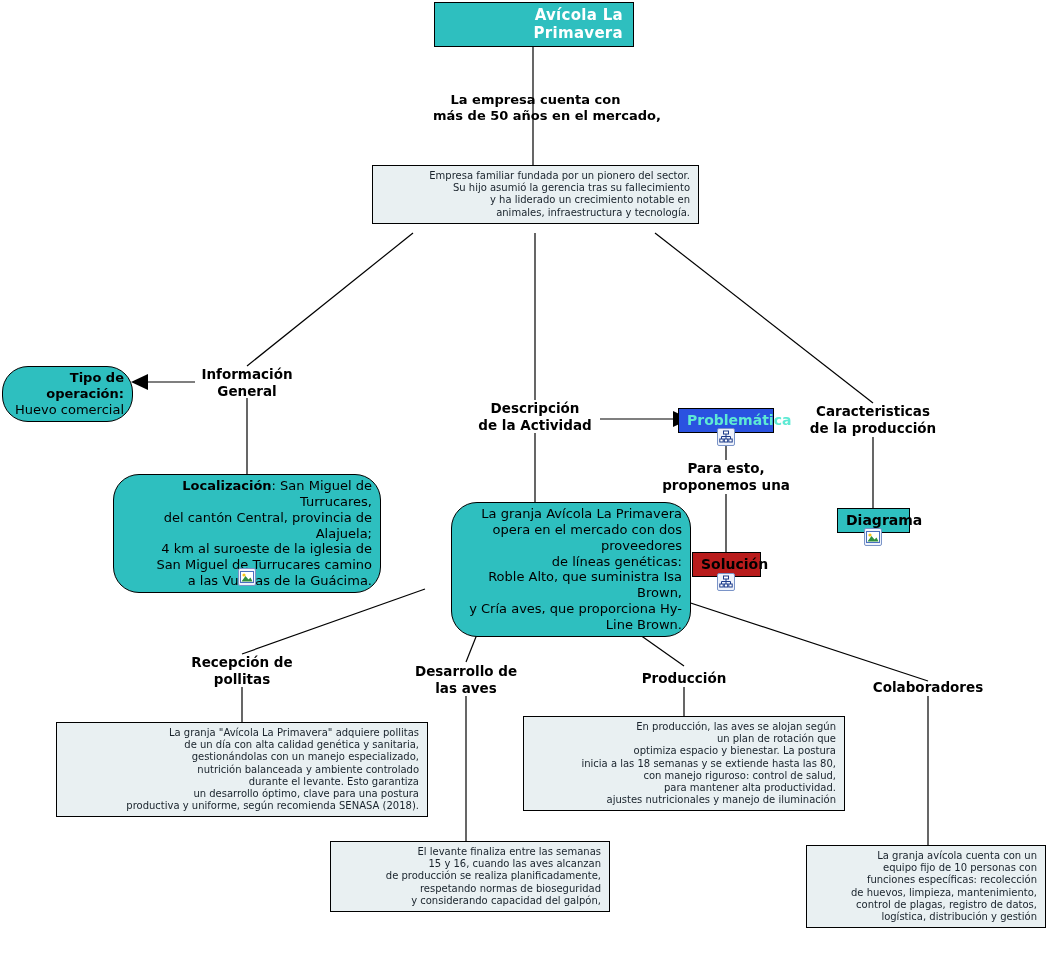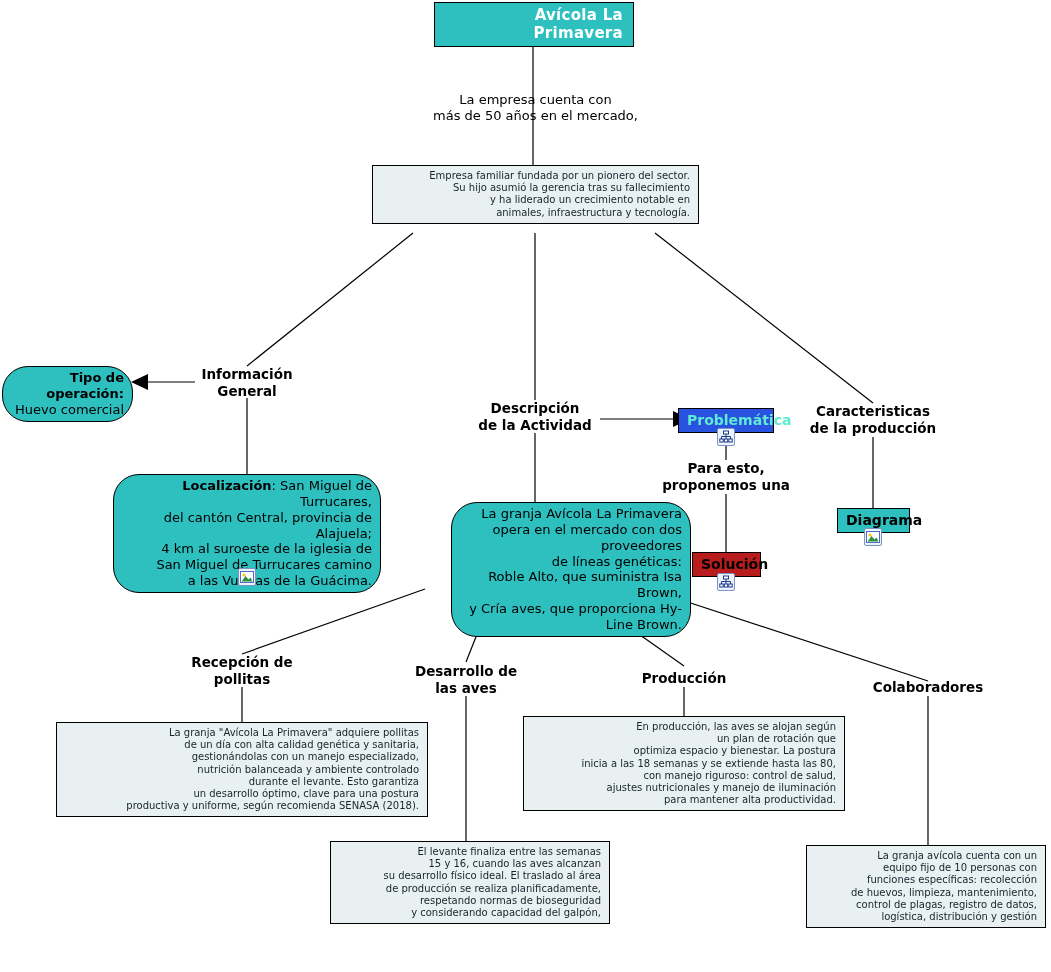--- a/index.html
+++ b/index.html
@@ -75,21 +75,21 @@
     position: absolute;
     text-align: center;
     font-weight: bold;
     font-size: 13.5px;
     line-height: 1.25;
     color: #000000;
     background: transparent;
     white-space: nowrap;
   }
   .linklabel.reg {
-    font-weight: normal;
+    font-weight: bold;
     font-size: 13px;
   }
   .node b { font-weight: bold; }
   
   .badge {
     position: absolute;
     width: 18px;
     height: 18px;
     box-sizing: border-box;
     border: 1px solid #7a94c8;
@@ -284,35 +284,34 @@
     <div>gestionándolas con un manejo especializado,</div>
     <div>nutrición balanceada y ambiente controlado</div>
     <div>durante el levante. Esto garantiza</div>
     <div>un desarrollo óptimo, clave para una postura</div>
     <div>productiva y uniforme, según recomienda SENASA (2018).</div>
   </div>
 
   <div class="node note" style="left:330px; top:841px; width:280px;">
     <div>El levante finaliza entre las semanas</div>
     <div>15 y 16, cuando las aves alcanzan</div>
-    <div>su desarrollo físico ideal. El traslado al área</div>
     <div>de producción se realiza planificadamente,</div>
     <div>respetando normas de bioseguridad</div>
     <div>y considerando capacidad del galpón,</div>
 
   </div>
 
   <div class="node note" style="left:523px; top:716px; width:322px;">
     <div>En producción, las aves se alojan según</div>
     <div>un plan de rotación que</div>
     <div>optimiza espacio y bienestar. La postura</div>
     <div>inicia a las 18 semanas y se extiende hasta las 80,</div>
     <div>con manejo riguroso: control de salud,</div>
+    <div>para mantener alta productividad.</div>
     <div>ajustes nutricionales y manejo de iluminación</div>
-    <div>para mantener alta productividad.</div>
   </div>
 
   <div class="node note" style="left:806px; top:845px; width:240px;">
     <div>La granja avícola cuenta con un</div>
     <div>equipo fijo de 10 personas con</div>
     <div>funciones específicas: recolección</div>
     <div>de huevos, limpieza, mantenimiento,</div>
     <div>control de plagas, registro de datos,</div>
     <div>logística, distribución y gestión</div>
 

